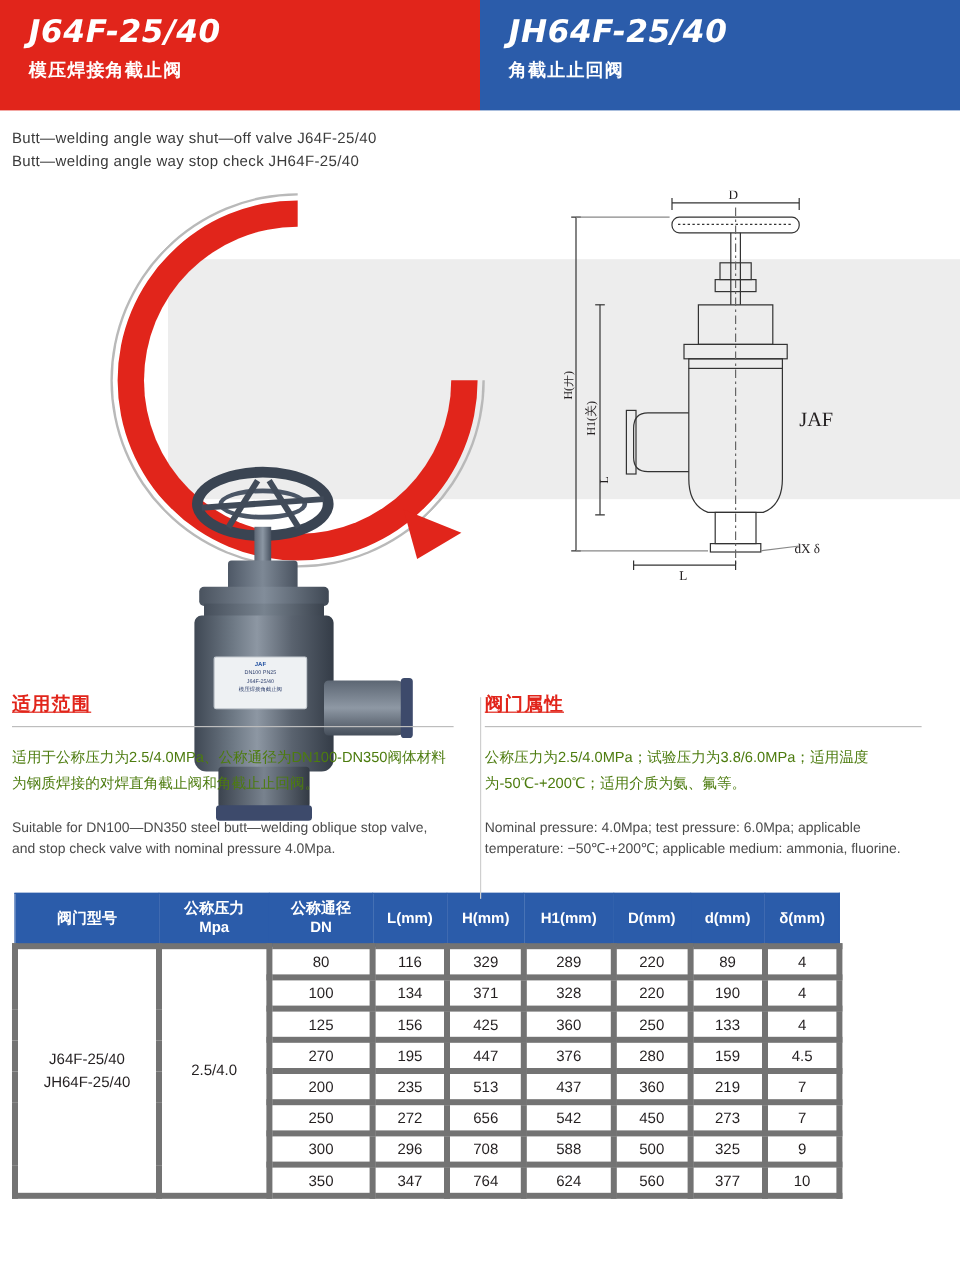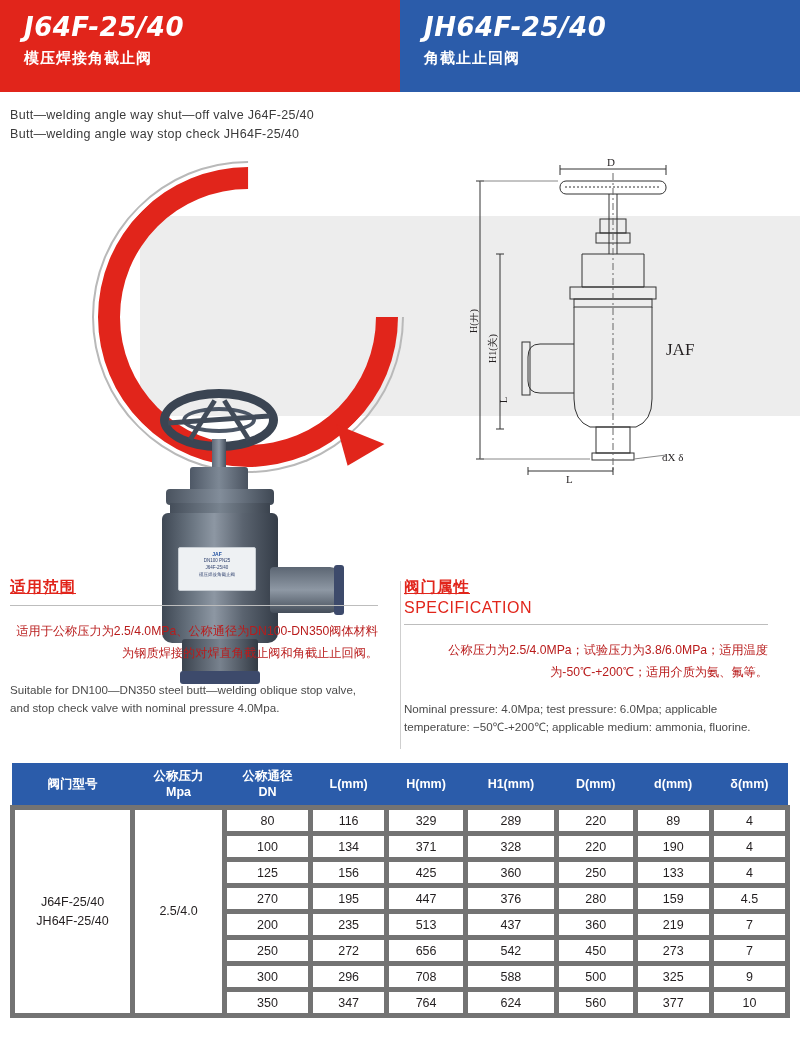--- a/index.html
+++ b/index.html
@@ -278,34 +278,33 @@
     margin-top: 1px;
   }
   .sec-rule {
     height: 1px;
     background: #bdbdbd;
     margin: 7px 0 14px 0;
   }
   .body-cn {
     font-size: 12.2px;
     line-height: 1.85;
-    color: #b91c1c;
-    text-align: right;
+    color: #4d7c0f;
   }
   .body-en {
     font-size: 11.6px;
     line-height: 1.6;
     color: #4a4a4a;
     margin-top: 16px;
   }
 
   
   .table-wrap { padding: 0 10px; margin-top: 26px; }
   table {
-    width: 780px;
+    width: 692px;
     border-collapse: collapse;
     font-size: 12px;
   }
   th {
     background: #2b5caa;
     color: #ffffff;
     font-weight: bold;
     border: 1px solid #2b5caa;
     padding: 5px 2px;
     line-height: 1.25;
@@ -438,21 +437,20 @@
 
   <div class="col">
     <div class="sec-title-cn">适用范围</div>
     <div class="sec-rule"></div>
     <div class="body-cn">适用于公称压力为2.5/4.0MPa、公称通径为DN100-DN350阀体材料为钢质焊接的对焊直角截止阀和角截止止回阀。</div>
     <div class="body-en">Suitable for DN100—DN350 steel butt—welding oblique stop valve, and stop check valve with nominal pressure 4.0Mpa.</div>
   </div>
 
   <div class="col right">
     <div class="sec-title-cn">阀门属性</div>
-    <div class="sec-title-en">SPECIFICATION</div>
     <div class="sec-rule"></div>
     <div class="body-cn">公称压力为2.5/4.0MPa；试验压力为3.8/6.0MPa；适用温度为-50℃-+200℃；适用介质为氨、氟等。</div>
     <div class="body-en">Nominal pressure: 4.0Mpa; test pressure: 6.0Mpa; applicable temperature: −50℃-+200℃; applicable medium: ammonia, fluorine.</div>
   </div>
 </div>
 
 <div class="table-wrap">
   <table>
     <thead>
       <tr>

